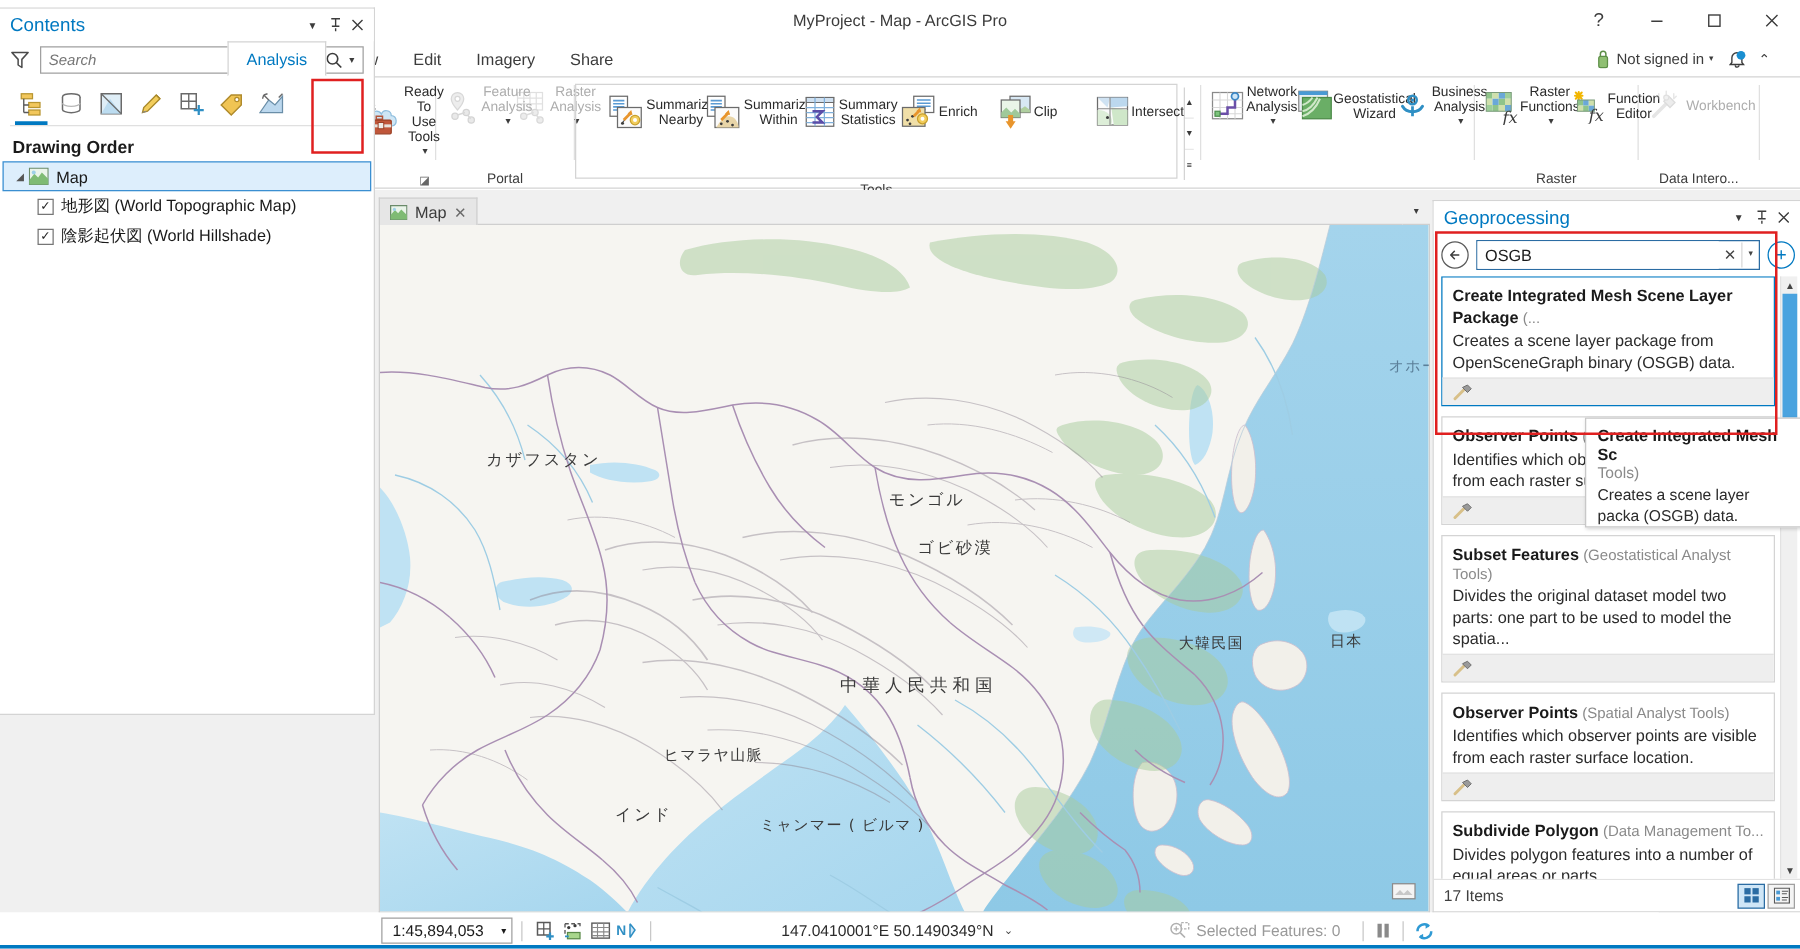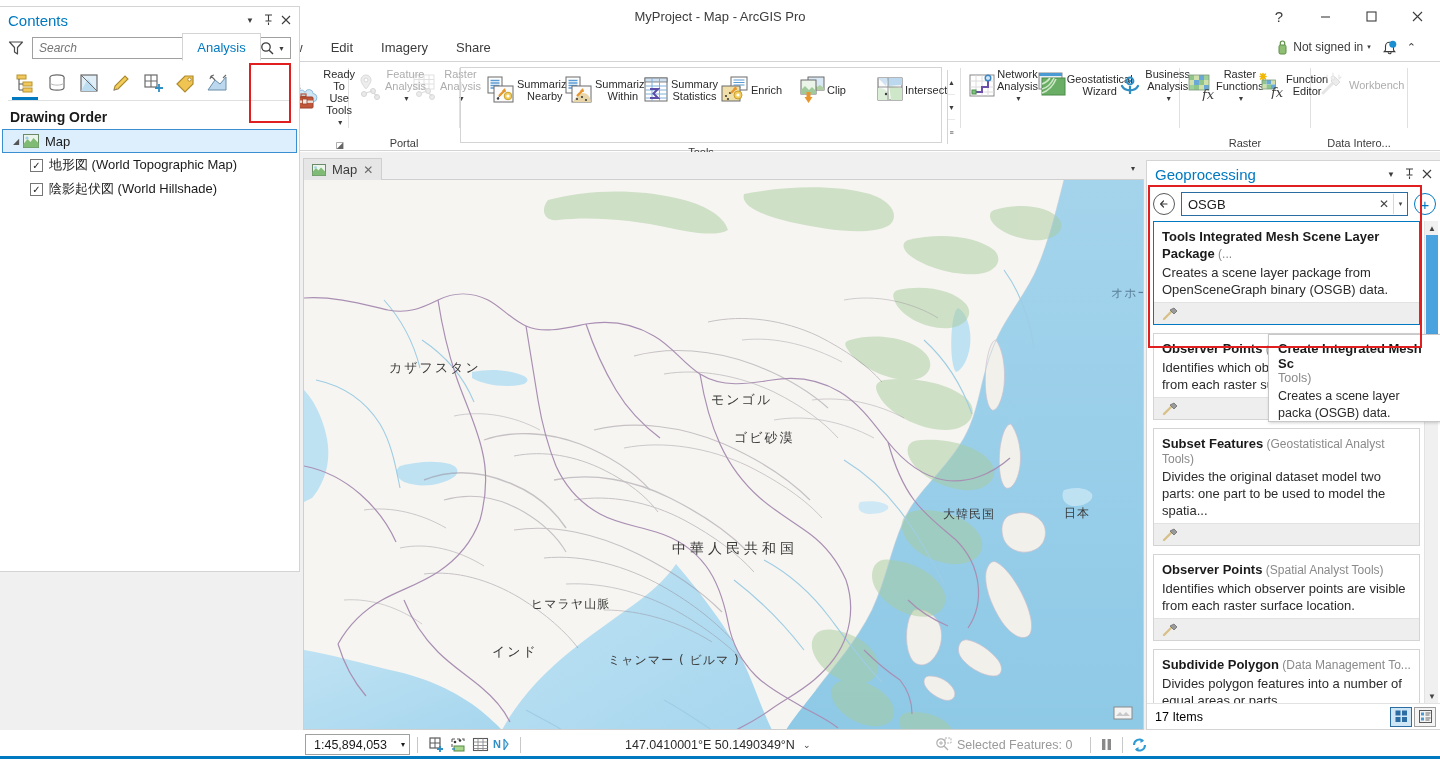--- a/index.html
+++ b/index.html
@@ -128,21 +128,21 @@
   .gp-tbox { font-size:12px; color:#8a8a8a; font-weight:normal; }
   .gp-desc { font-size:13px; color:#2b2b2b; line-height:17px; margin-top:2px; }
   .gp-card-foot { height:22px; background:#eeeeee; border-top:1px solid #e2e2e2; display:flex; align-items:center; padding-left:8px; }
 
   .gp-scroll { position:absolute; right:0; top:0; width:14px; bottom:0; background:#f0f0f0; border-left:1px solid #e2e2e2; }
   .gp-scroll .thumb { position:absolute; left:1px; width:12px; background:#4aa3df; }
   .gp-scroll .arr { position:absolute; left:0; width:14px; height:14px; display:flex; align-items:center;
     justify-content:center; font-size:8px; color:#444; cursor:pointer; }
 
   .gp-footer { height:26px; display:flex; align-items:center; padding:0 4px 0 8px; border-top:1px solid #e2e2e2; }
-  .gp-count { flex:1; font-size:12.5px; color:#000000; }
+  .gp-count { flex:1; font-size:12.5px; color:#404040; }
   .viewtoggle { width:22px; height:20px; border:1px solid #a0a0a0; display:flex; align-items:center;
     justify-content:center; cursor:pointer; background:#f4f4f4; margin-left:2px; }
   .viewtoggle.on { border:1px solid #2b6ca3; background:#cfe6f7; }
 
   .pane-tabs { position:absolute; left:1146px; top:730px; height:28px; display:flex; align-items:stretch; }
   .pane-tab { padding:0 12px; display:flex; align-items:center; font-size:13px; color:#3c3c3c; cursor:pointer; }
   .pane-tab.active { color:#0079c1; background:#fff; border:1px solid #d4d4d4; border-top:none; }
 
   
   .redbox { position:absolute; border:2px solid #e02020; pointer-events:none; z-index:60; }
@@ -922,21 +922,21 @@
         <div class="dcar">▾</div>
       </div>
       <div class="circ-btn plus">+</div>
     </div>
 
     <div class="gp-results">
       <div class="gp-list">
 
         <div class="gp-card first">
           <div class="gp-card-body">
-            <span class="gp-title">Tools Integrated Mesh Scene Layer Package</span>
+            <span class="gp-title">Create Integrated Mesh Scene Layer Package</span>
             <span class="gp-tbox">(...</span>
             <div class="gp-desc">Creates a scene layer package from OpenSceneGraph binary (OSGB) data.</div>
           </div>
           <div class="gp-card-foot">
             <span>
               <svg width="16" height="14" viewBox="0 0 16 14">
                   <path d="M2 12l7-7" stroke="#d8c089" stroke-width="2.4" stroke-linecap="round"></path>
                   <path d="M8 3l4-2 3 3-3 3z" fill="#9a9a9a" stroke="#6f6f6f" stroke-width="0.8"></path>
                 </svg>
             </span>

